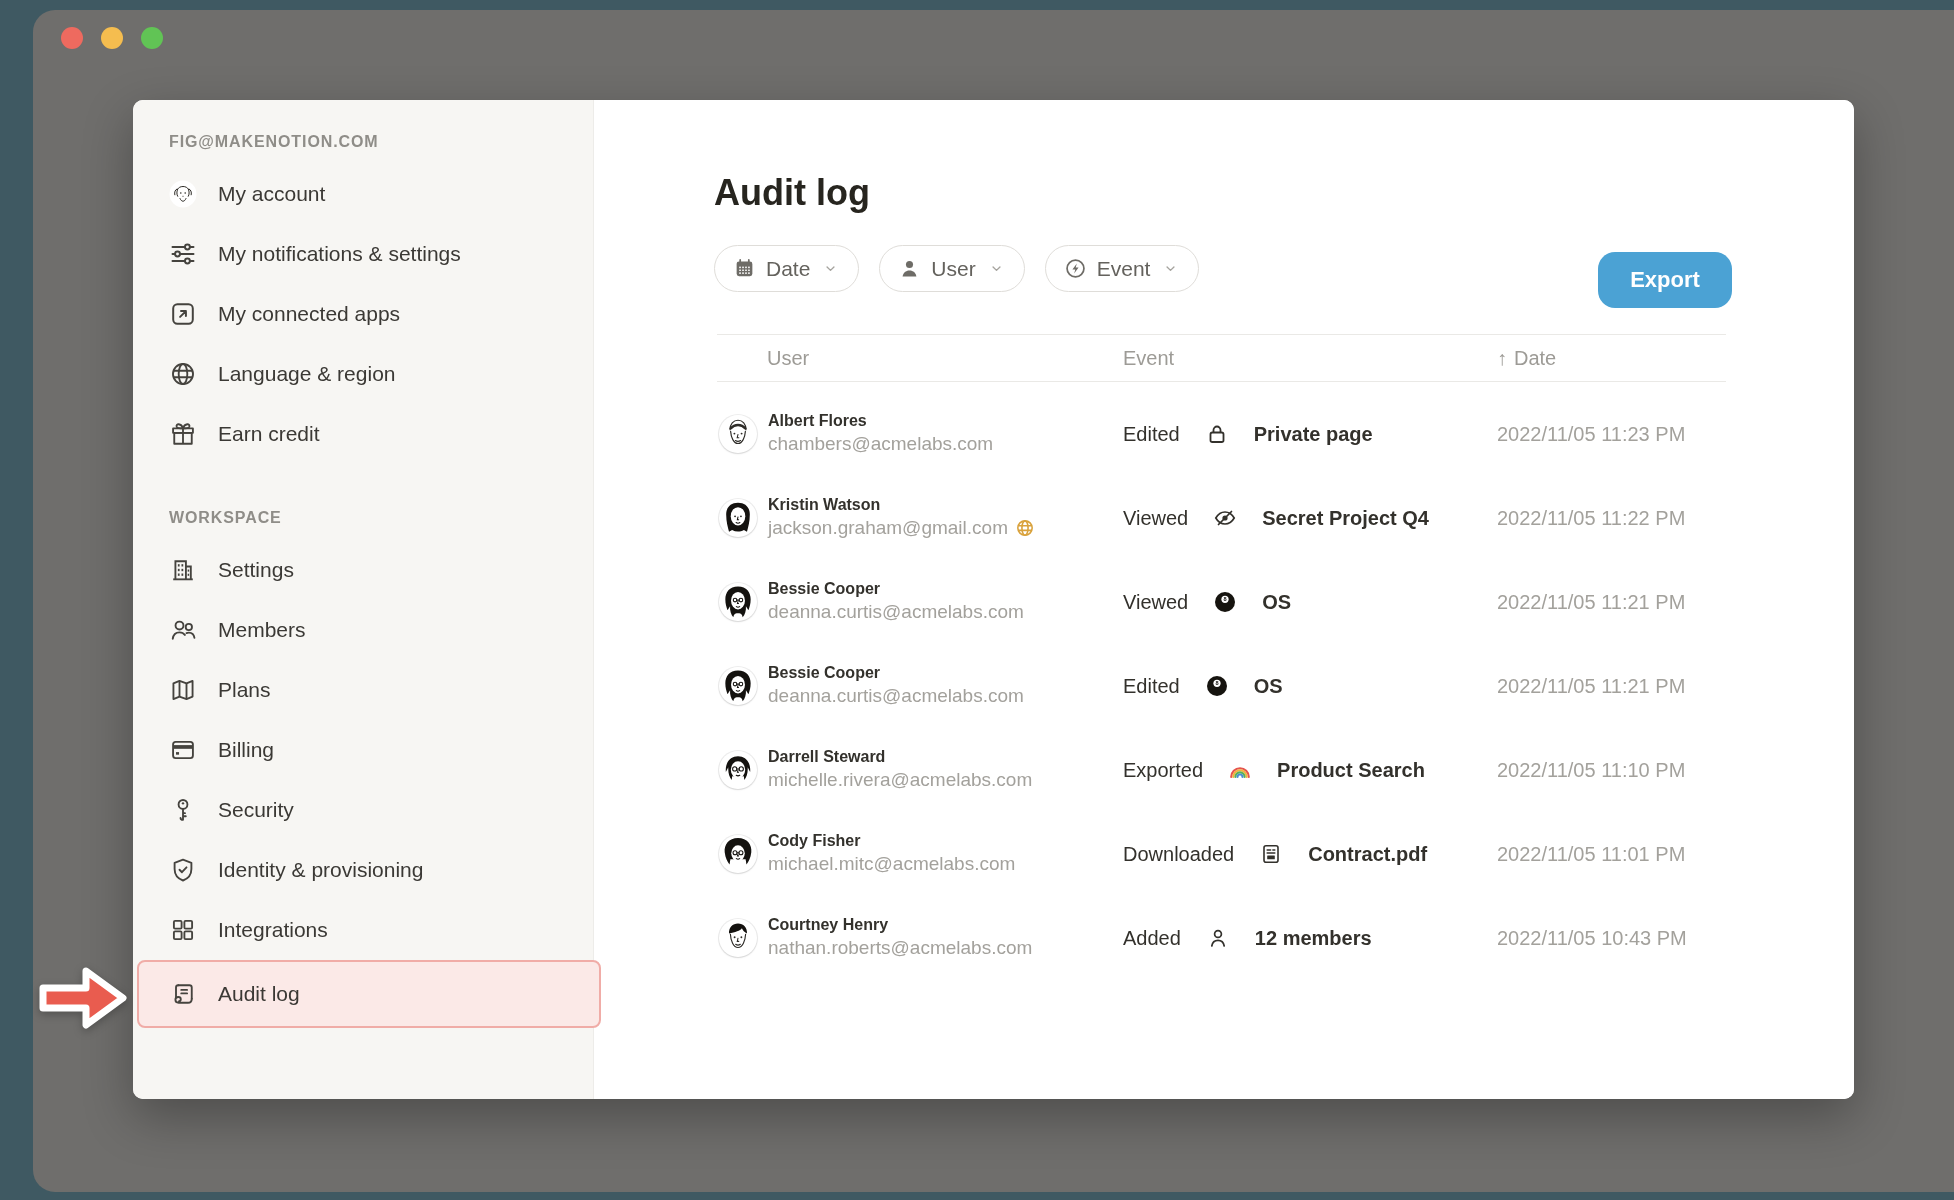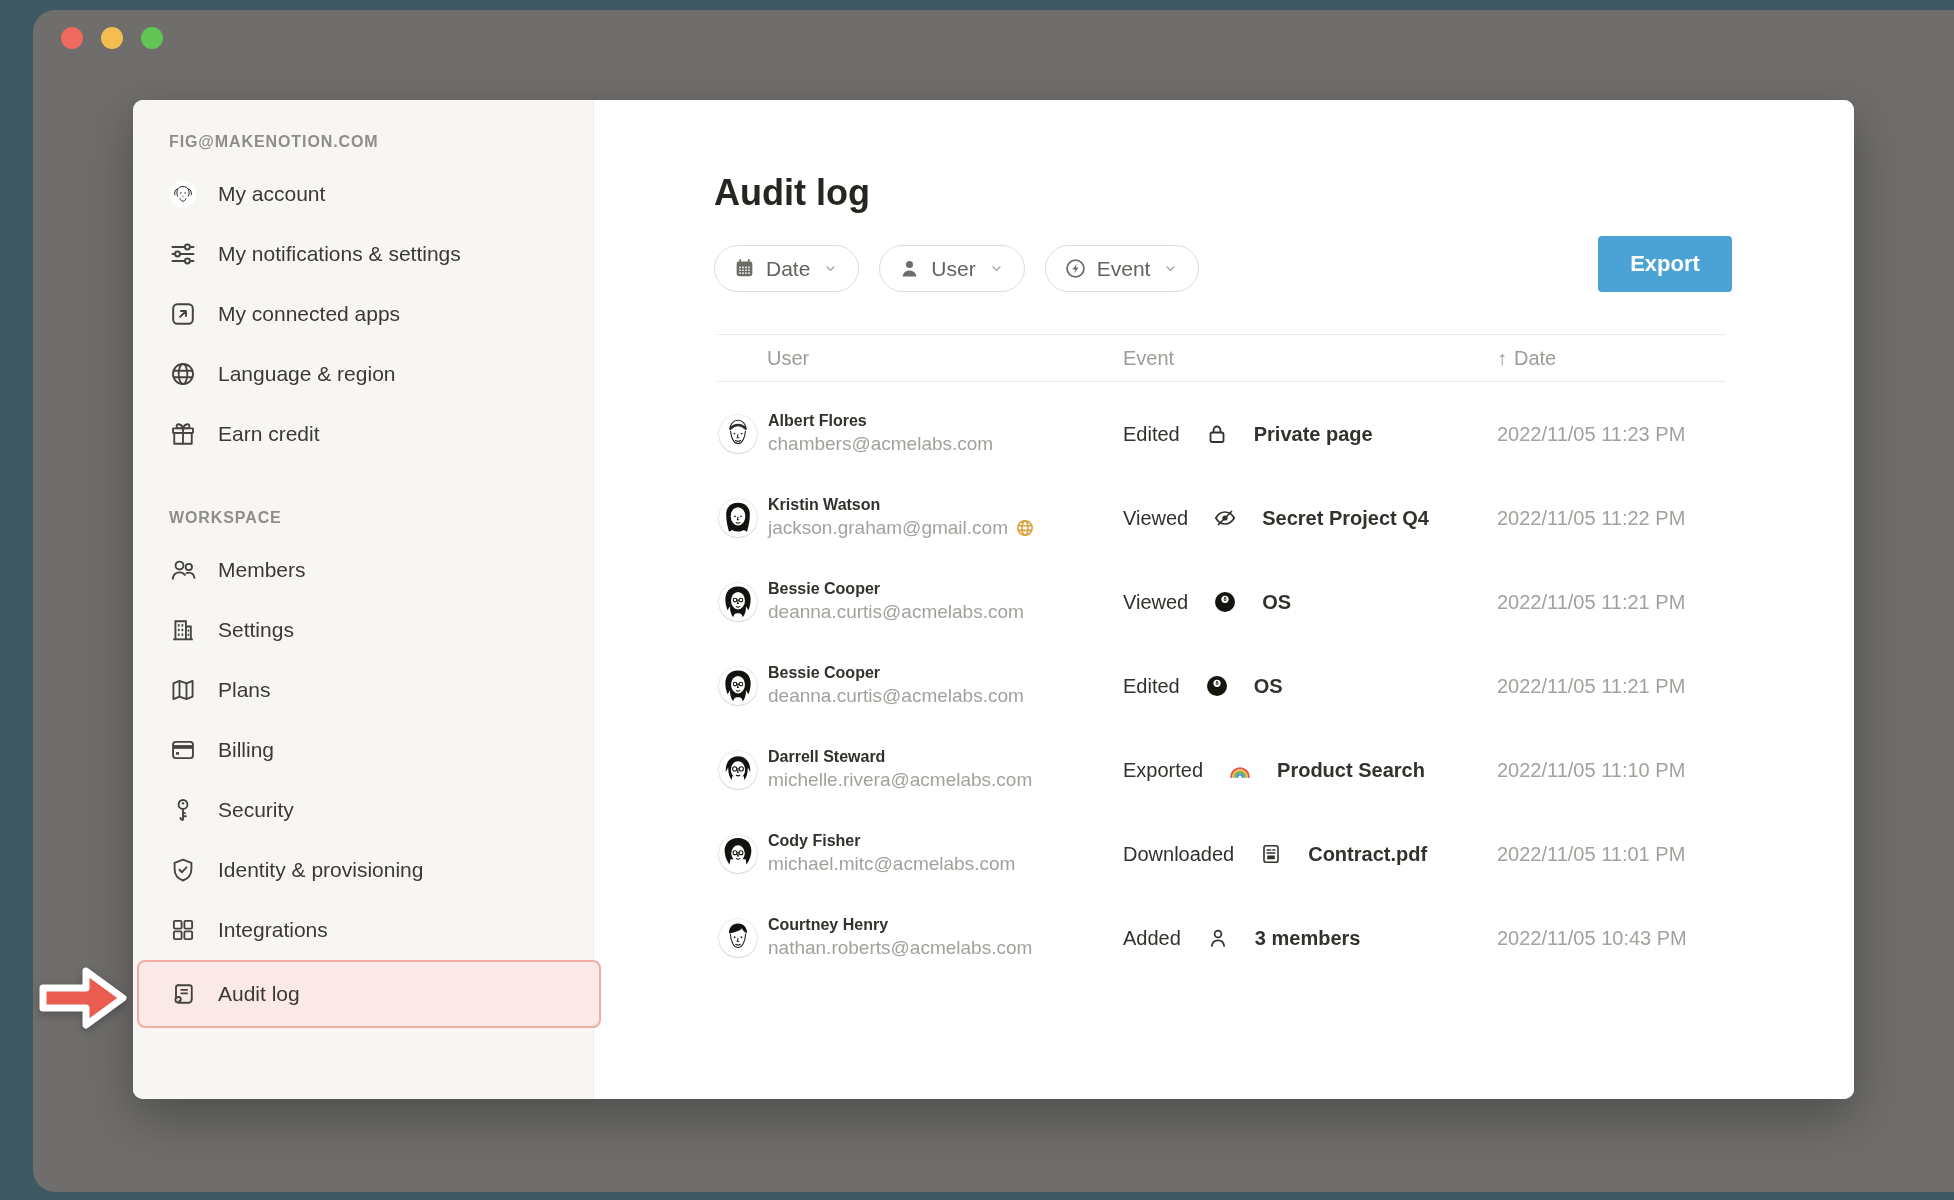--- a/index.html
+++ b/index.html
@@ -36,21 +36,21 @@
   .main{flex:1;position:relative;background:#fff;border-radius:0 10px 10px 0;}
   .page-title{position:absolute;left:120px;top:72px;margin:0;font-size:36px;font-weight:bold;color:#27251F;}
   .filters{position:absolute;left:120px;top:145px;display:flex;}
   .pill{height:47px;box-sizing:border-box;border:1px solid #DFDDD9;border-radius:24px;background:#fff;
     display:inline-flex;align-items:center;padding:0 20px 0 18px;gap:10px;color:#64625D;font-size:21px;
     margin-right:20px;cursor:pointer;}
   .pill .p-icon{width:23px;height:23px;color:#6E6C67;}
   .pill .p-icon svg{width:100%;height:100%;display:block;}
   .pill .chev{width:15px;height:15px;color:#A6A49F;margin-left:3px;}
   .pill .chev svg{width:100%;height:100%;display:block;}
-  .export-btn{position:absolute;top:136px;right:122px;width:134px;height:56px;border:none;border-radius:4px;
+  .export-btn{position:absolute;top:152px;right:122px;width:134px;height:56px;border:none;border-radius:17px;
     background:var(--accent,#4BA2D4);color:#fff;font-size:22px;font-weight:bold;font-family:inherit;cursor:pointer;}
 
   
   .log-table{position:absolute;left:123px;top:234px;width:1009px;}
   .t-head{display:grid;grid-template-columns:406px 374px 229px;height:46px;align-items:center;
     border-top:1px solid #EAE9E6;border-bottom:1px solid #EAE9E6;color:#9D9B96;font-size:20px;}
   .t-head .c-user{padding-left:50px;}
   .t-head .c-date{cursor:pointer;}
   .sort-ind{margin-right:7px;}
   .t-body{padding-top:10px;}
@@ -149,51 +149,51 @@
               </svg>
             </span>
     <span>Earn credit</span>
   </div>
         </div>
       <div class="sb-label ws">WORKSPACE</div>
       <div>
           <div class="sb-item">
     <span class="sb-icon">
               <svg viewBox="0 0 24 24">
-                <g fill="none" stroke="currentColor" stroke-width="1.6" stroke-linecap="round">
-                  <circle cx="9" cy="8.2" r="3.4"></circle>
-                  <path d="M3.2 19.5c.5-3.6 2.7-5.5 5.8-5.5 2 0 3.6.8 4.6 2.2"></path>
-                  <circle cx="17" cy="9.4" r="2.7"></circle>
-                  <path d="M15 14.7c.6-.3 1.3-.5 2-.5 2.6 0 4.4 1.6 4.8 4.6"></path>
-                </g>
-              </svg>
-            </span>
-    <span>Members</span>
-  </div>
-          <div class="sb-item">
-    <span class="sb-icon">
-              <svg viewBox="0 0 24 24">
                 <g fill="none" stroke="currentColor" stroke-width="1.6">
                   <path d="M5.5 20V4.5h9V20"></path>
                   <path d="M14.5 9h4.2V20"></path>
                   <path d="M3.6 20h16.8"></path>
                   <g fill="currentColor" stroke="none">
                     <rect x="7.6" y="7" width="1.5" height="2"></rect>
                     <rect x="10.7" y="7" width="1.5" height="2"></rect>
                     <rect x="7.6" y="11" width="1.5" height="2"></rect>
                     <rect x="10.7" y="11" width="1.5" height="2"></rect>
                     <rect x="7.6" y="15" width="1.5" height="2"></rect>
                     <rect x="10.7" y="15" width="1.5" height="2"></rect>
                     <rect x="16" y="11.6" width="1.3" height="1.8"></rect>
                     <rect x="16" y="15.2" width="1.3" height="1.8"></rect>
                   </g>
                 </g>
               </svg>
             </span>
     <span>Settings</span>
+  </div>
+          <div class="sb-item">
+    <span class="sb-icon">
+              <svg viewBox="0 0 24 24">
+                <g fill="none" stroke="currentColor" stroke-width="1.6" stroke-linecap="round">
+                  <circle cx="9" cy="8.2" r="3.4"></circle>
+                  <path d="M3.2 19.5c.5-3.6 2.7-5.5 5.8-5.5 2 0 3.6.8 4.6 2.2"></path>
+                  <circle cx="17" cy="9.4" r="2.7"></circle>
+                  <path d="M15 14.7c.6-.3 1.3-.5 2-.5 2.6 0 4.4 1.6 4.8 4.6"></path>
+                </g>
+              </svg>
+            </span>
+    <span>Members</span>
   </div>
           <div class="sb-item">
     <span class="sb-icon">
               <svg viewBox="0 0 24 24">
                 <g fill="none" stroke="currentColor" stroke-width="1.6" stroke-linejoin="round">
                   <path d="M9 4.2L3.8 6.4v13.4L9 17.6l6 2.2 5.2-2.2V4.2L15 6.4 9 4.2z"></path>
                   <path d="M9 4.2v13.4M15 6.4v13.4"></path>
                 </g>
               </svg>
             </span>
@@ -599,21 +599,21 @@
     <div class="event-cell">
       <span>Added</span>
       <span class="ev-icon">
                   <svg viewBox="0 0 24 24">
                     <g fill="none" stroke="currentColor" stroke-width="1.7" stroke-linecap="round">
                       <circle cx="12" cy="8" r="3.4"></circle>
                       <path d="M5.8 20c.6-3.8 3-5.7 6.2-5.7s5.6 1.9 6.2 5.7"></path>
                     </g>
                   </svg>
                 </span>
-      <span class="object">3 members</span>
+      <span class="object">12 members</span>
     </div>
     <div class="date-cell">2022/11/05 10:43 PM</div>
   </div>
           </div>
       </div>
     </div>
   </div>
 
   <svg class="annotation-arrow" viewBox="0 0 94 84">
     <path d="M7 32h43V15l37 27-37 27V52H7z" style="fill:var(--arrow,#E95C4F)" stroke="#fff" stroke-width="7" stroke-linejoin="round"></path>

